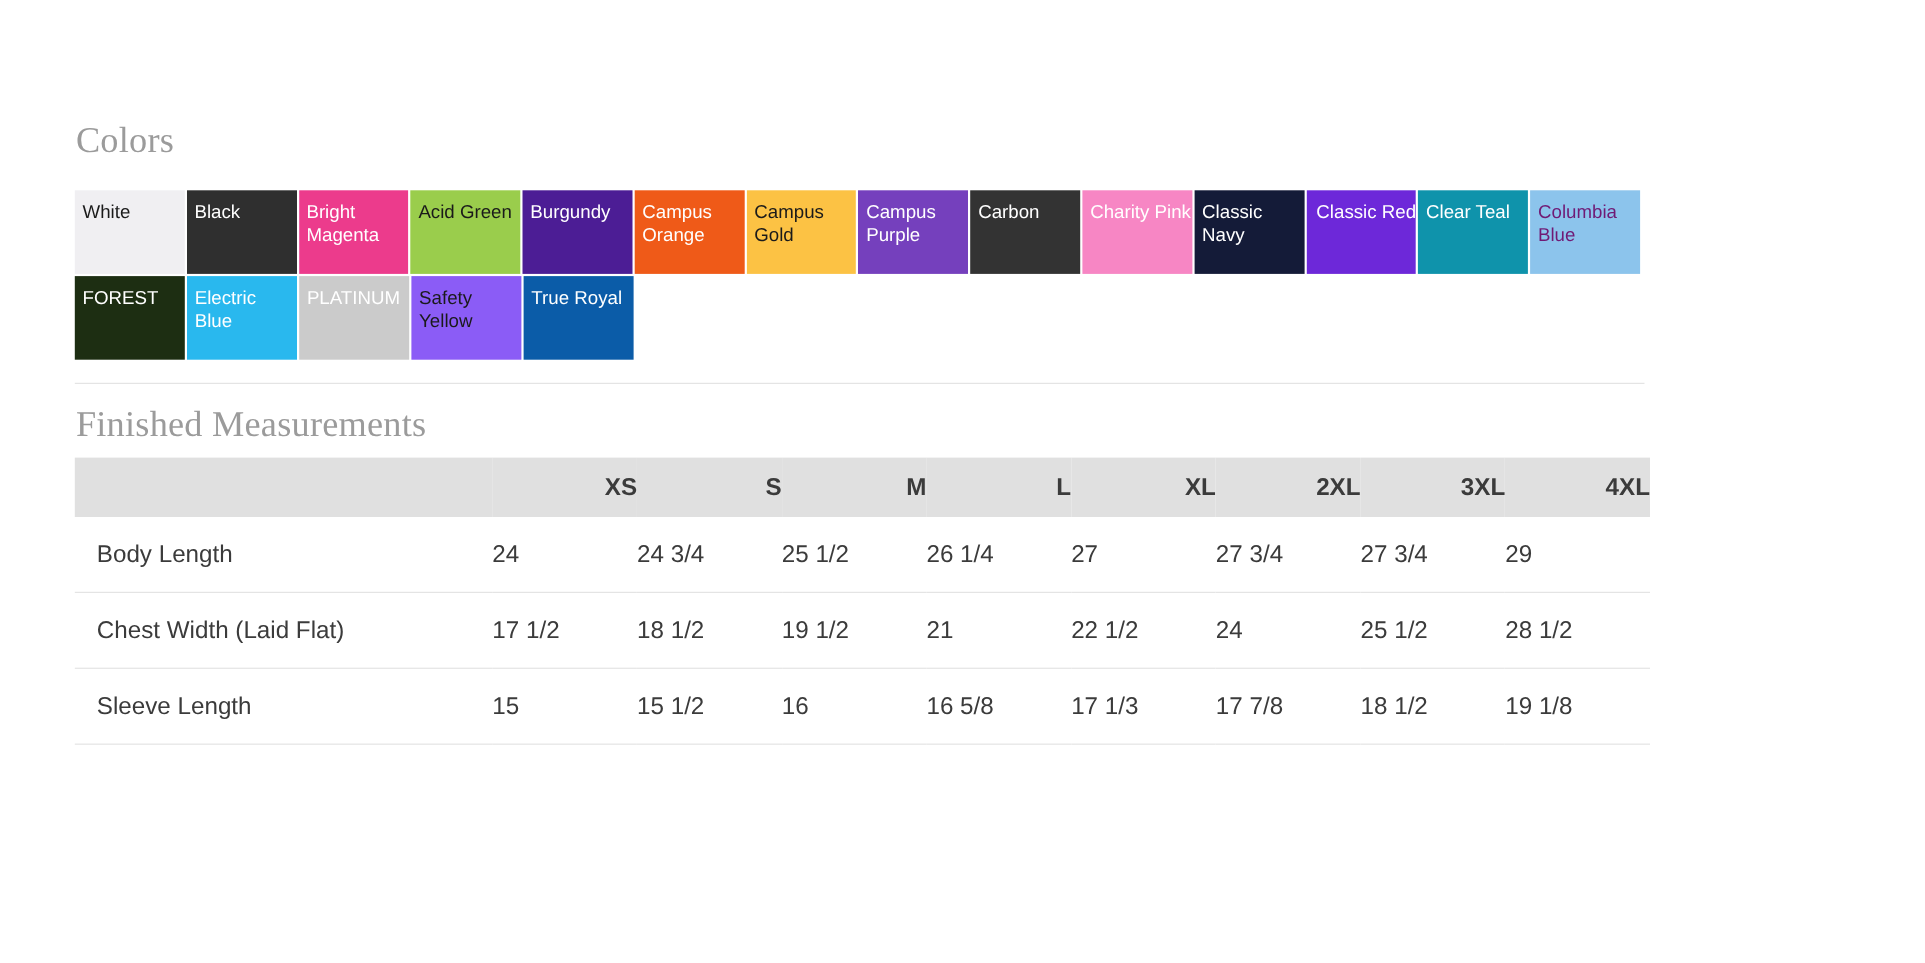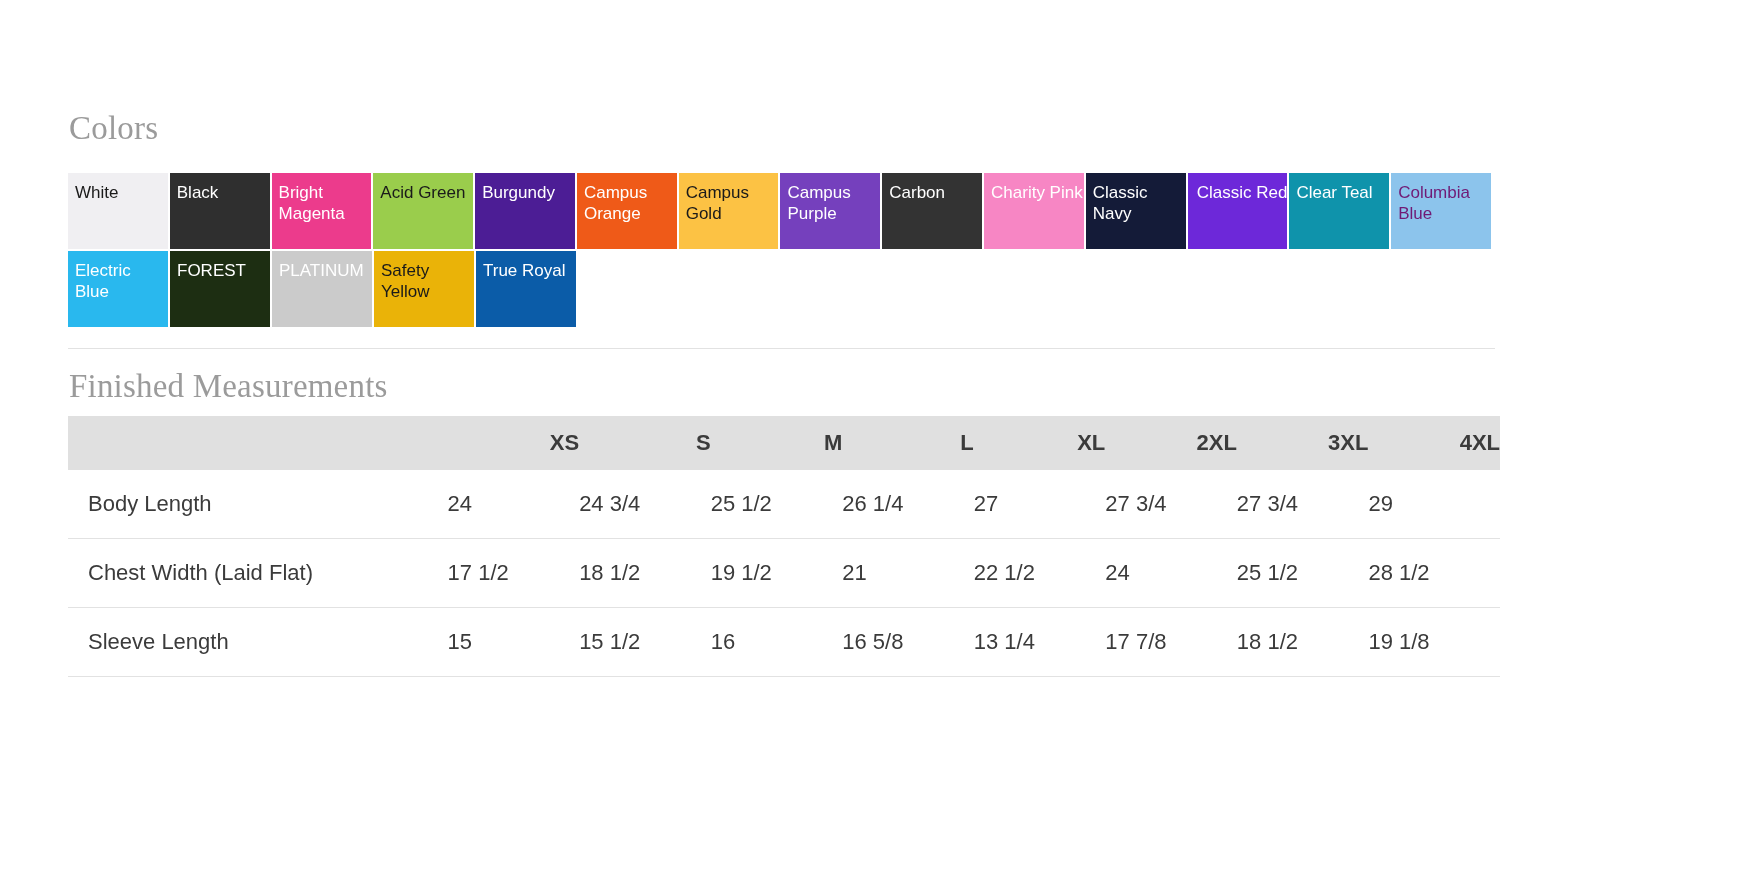--- a/index.html
+++ b/index.html
@@ -182,30 +182,30 @@
           <span class="swatch-label" style="color: rgb(255, 255, 255);">Classic Red</span>
         </div>
         <div class="swatch" style="background: rgb(15, 147, 171);">
           <span class="swatch-label" style="color: rgb(255, 255, 255);">Clear Teal</span>
         </div>
         <div class="swatch" style="background: rgb(140, 196, 236);">
           <span class="swatch-label" style="color: #701a75;">Columbia Blue</span>
         </div>
       </div>
       <div class="swatch-row">
+        <div class="swatch" style="background: rgb(29, 46, 18);">
+          <span class="swatch-label" style="color: rgb(255, 255, 255);">FOREST</span>
+        </div>
         <div class="swatch" style="background: rgb(41, 184, 238);">
           <span class="swatch-label" style="color: rgb(255, 255, 255);">Electric Blue</span>
         </div>
-        <div class="swatch" style="background: rgb(29, 46, 18);">
-          <span class="swatch-label" style="color: rgb(255, 255, 255);">FOREST</span>
-        </div>
         <div class="swatch" style="background: rgb(203, 203, 203);">
           <span class="swatch-label" style="color: rgb(255, 255, 255);">PLATINUM</span>
         </div>
-        <div class="swatch" style="background: #eab308;">
+        <div class="swatch" style="background: #8b5cf6;">
           <span class="swatch-label" style="color: rgb(26, 26, 26);">Safety Yellow</span>
         </div>
         <div class="swatch" style="background: rgb(11, 92, 168);">
           <span class="swatch-label" style="color: rgb(255, 255, 255);">True Royal</span>
         </div>
       </div>
     </div>
 
   <div class="divider" id="divider-colors"></div>
 
@@ -247,21 +247,21 @@
           <td class="size-col">24</td>
           <td class="size-col">25 1/2</td>
           <td class="size-col">28 1/2</td>
         </tr>
         <tr>
           <td class="col-label">Sleeve Length</td>
           <td class="size-col">15</td>
           <td class="size-col">15 1/2</td>
           <td class="size-col">16</td>
           <td class="size-col">16 5/8</td>
-          <td class="size-col">13 1/4</td>
+          <td class="size-col">17 1/3</td>
           <td class="size-col">17 7/8</td>
           <td class="size-col">18 1/2</td>
           <td class="size-col">19 1/8</td>
         </tr>
       </tbody>
   </table>
 
 </div>
 
 </body></html>

